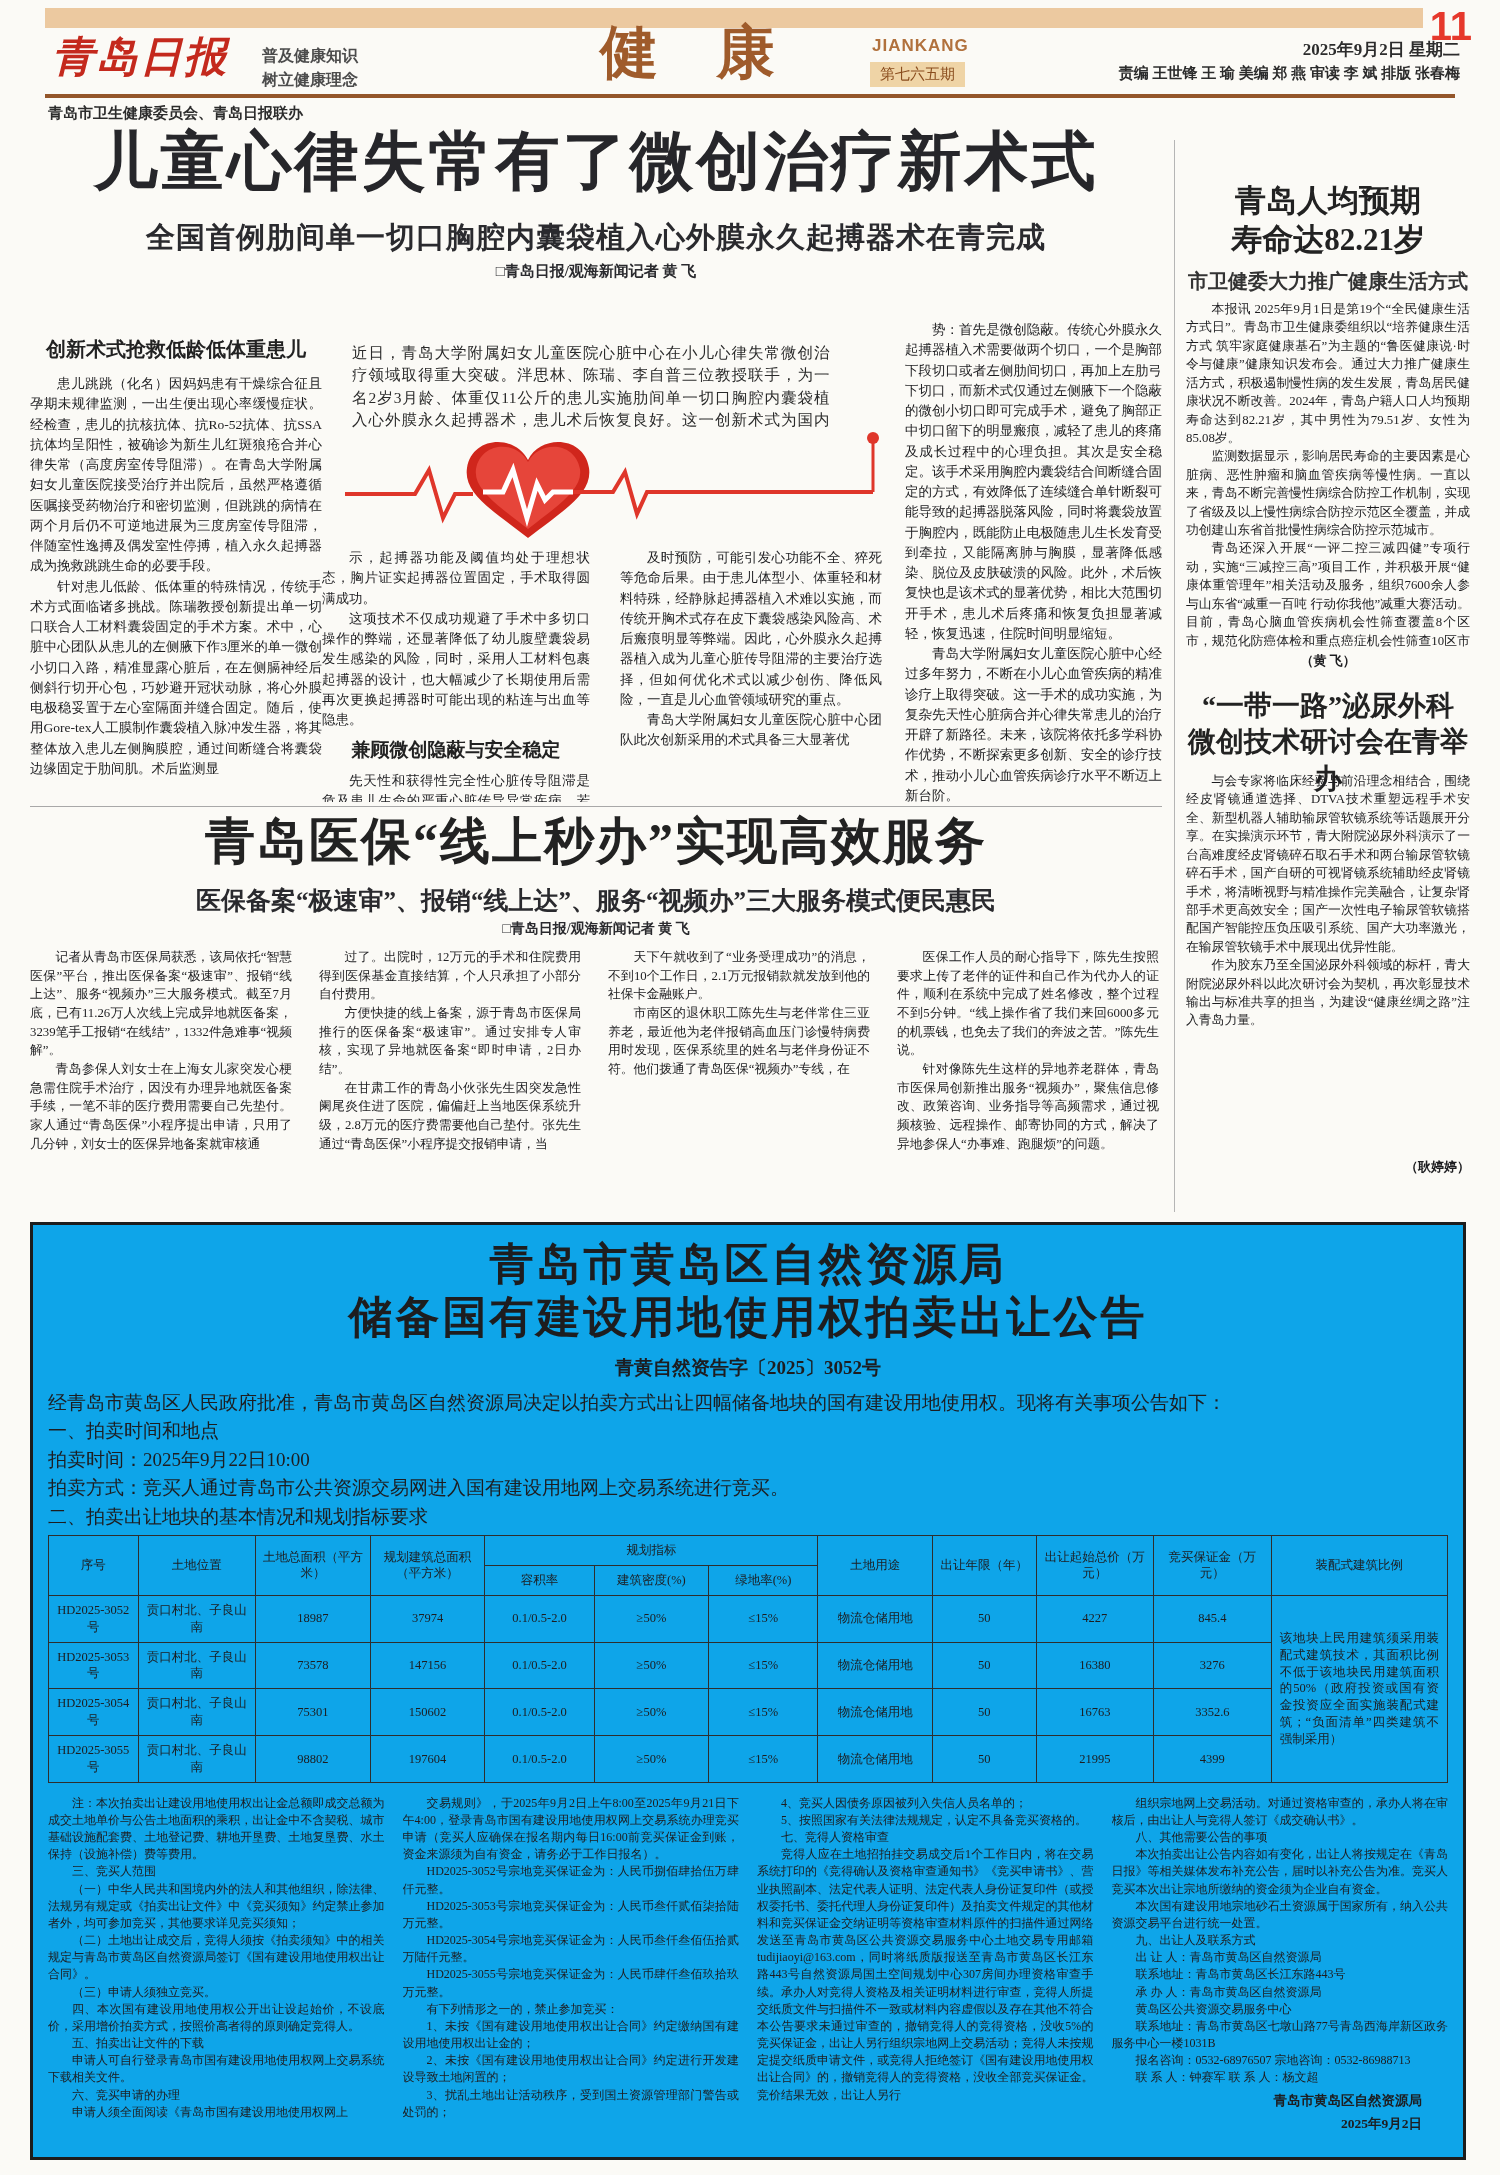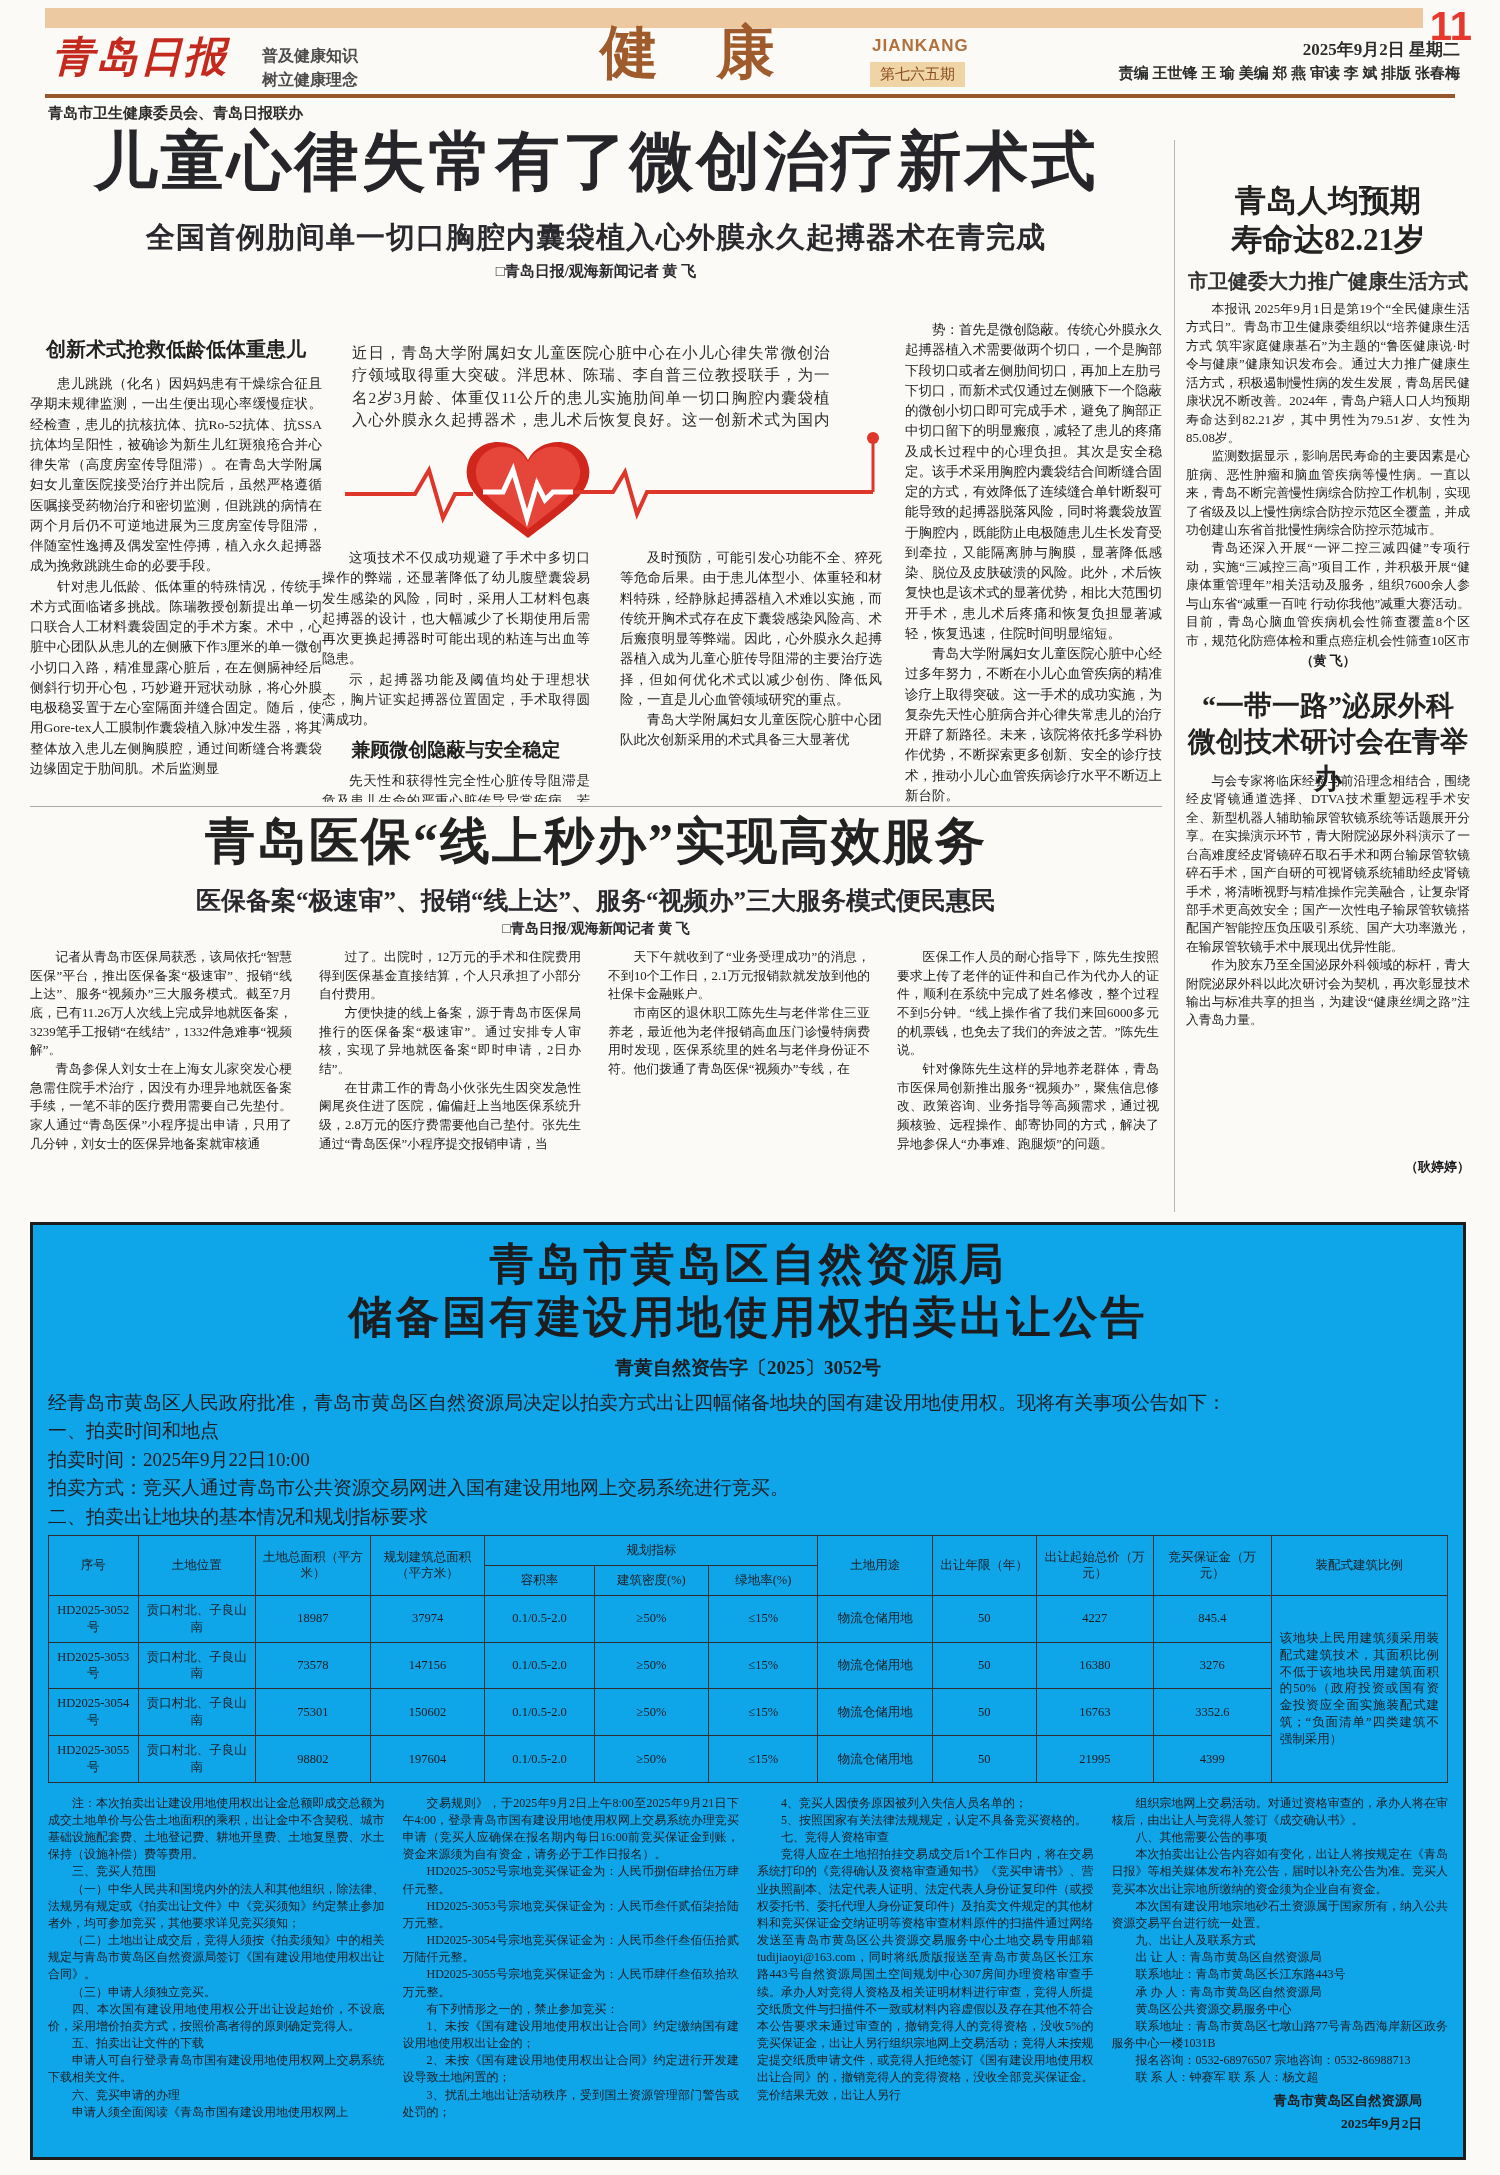--- a/index.html
+++ b/index.html
@@ -103,22 +103,22 @@
   <path d="M183,34 C170,8 127,10 122,42 C118,68 150,86 183,112 C216,86 248,68 244,42 C239,10 196,8 183,34 Z" fill="#d0261c"></path>
   <path d="M183,36 C172,14 136,15 131,43 C128,64 154,80 183,103 C212,80 238,64 235,43 C230,15 194,14 183,36 Z" fill="#e6453a"></path>
   <polyline points="138,66 158,66 168,44 182,92 192,58 200,74 208,66 228,66" fill="none" stroke="#ffffff" stroke-width="5"></polyline>
   <polyline points="228,66 268,66 280,46 292,88 302,66 528,66" fill="none" stroke="#df362a" stroke-width="4"></polyline>
   <line x1="528" y1="66" x2="528" y2="16" stroke="#df362a" stroke-width="3"></line>
   <circle cx="528" cy="12" r="6" fill="#df362a"></circle>
 </svg>
 
 <div class="abs body-col main-col2">
   <div class="col-text">
+      <p>示，起搏器功能及阈值均处于理想状态，胸片证实起搏器位置固定，手术取得圆满成功。</p>
       <p>这项技术不仅成功规避了手术中多切口操作的弊端，还显著降低了幼儿腹壁囊袋易发生感染的风险，同时，采用人工材料包裹起搏器的设计，也大幅减少了长期使用后需再次更换起搏器时可能出现的粘连与出血等隐患。</p>
-      <p>示，起搏器功能及阈值均处于理想状态，胸片证实起搏器位置固定，手术取得圆满成功。</p>
     </div>
   <div class="sec-head sec2-head">兼顾微创隐蔽与安全稳定</div>
   <div class="col-text">
       <p>先天性和获得性完全性心脏传导阻滞是危及患儿生命的严重心脏传导异常疾病，若不</p>
     </div>
 </div>
 <div class="abs body-col col-text main-col3">
     <p>及时预防，可能引发心功能不全、猝死等危命后果。由于患儿体型小、体重轻和材料特殊，经静脉起搏器植入术难以实施，而传统开胸术式存在皮下囊袋感染风险高、术后瘢痕明显等弊端。因此，心外膜永久起搏器植入成为儿童心脏传导阻滞的主要治疗选择，但如何优化术式以减少创伤、降低风险，一直是儿心血管领域研究的重点。</p>
     <p>青岛大学附属妇女儿童医院心脏中心团队此次创新采用的术式具备三大显著优</p>
   </div>

